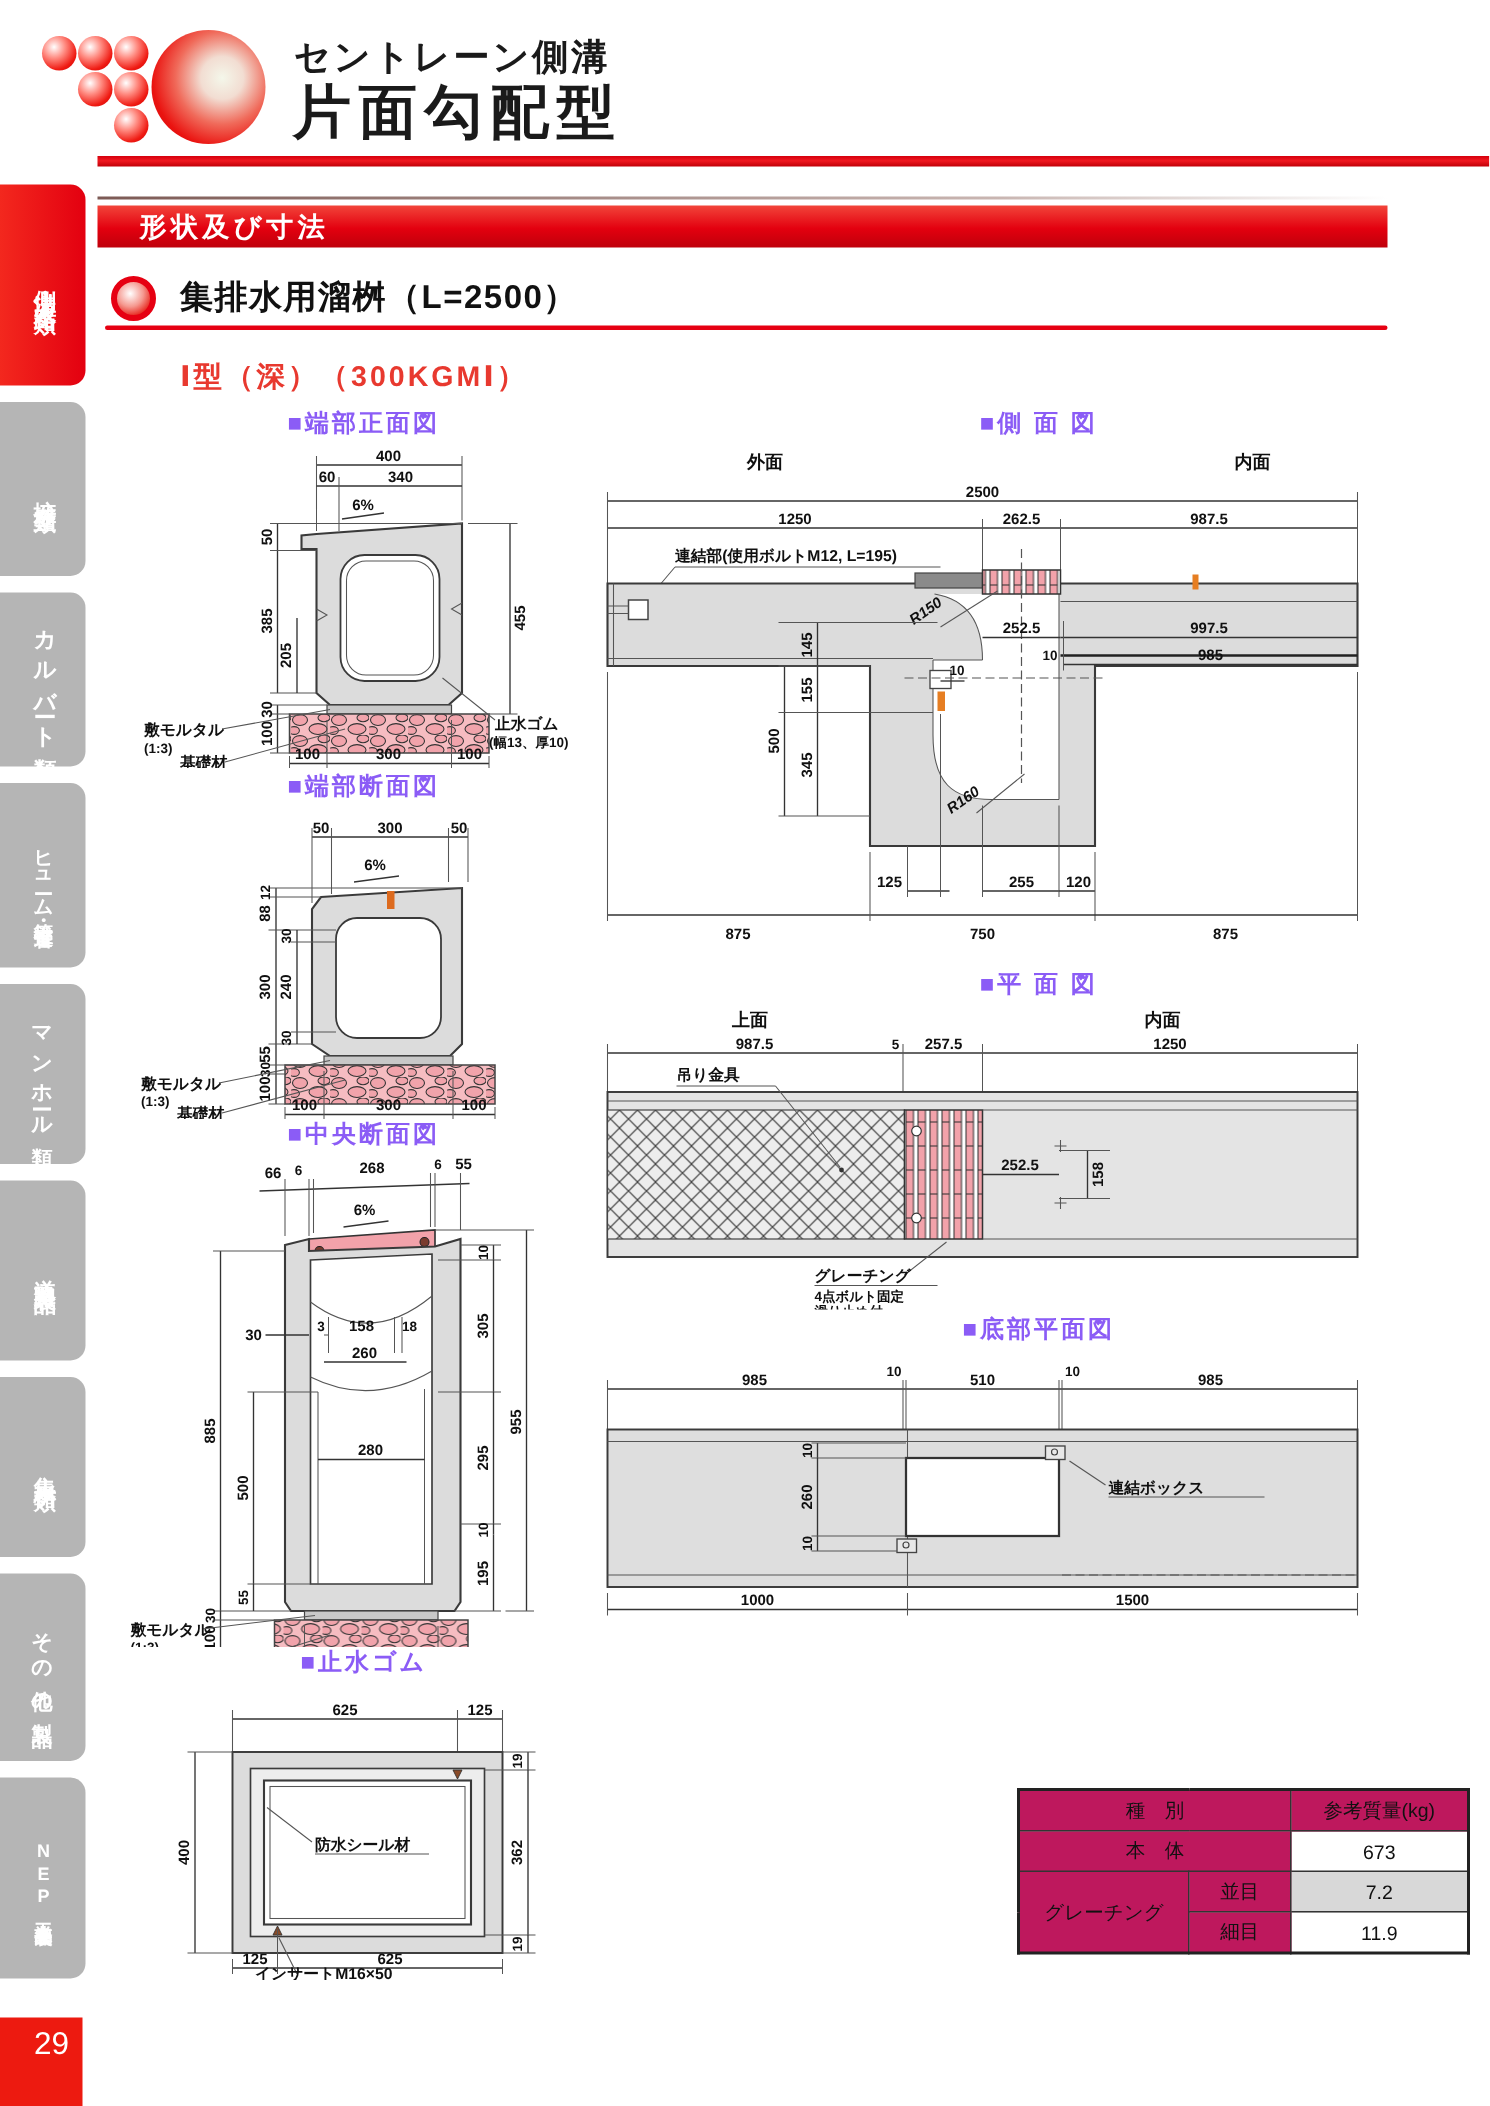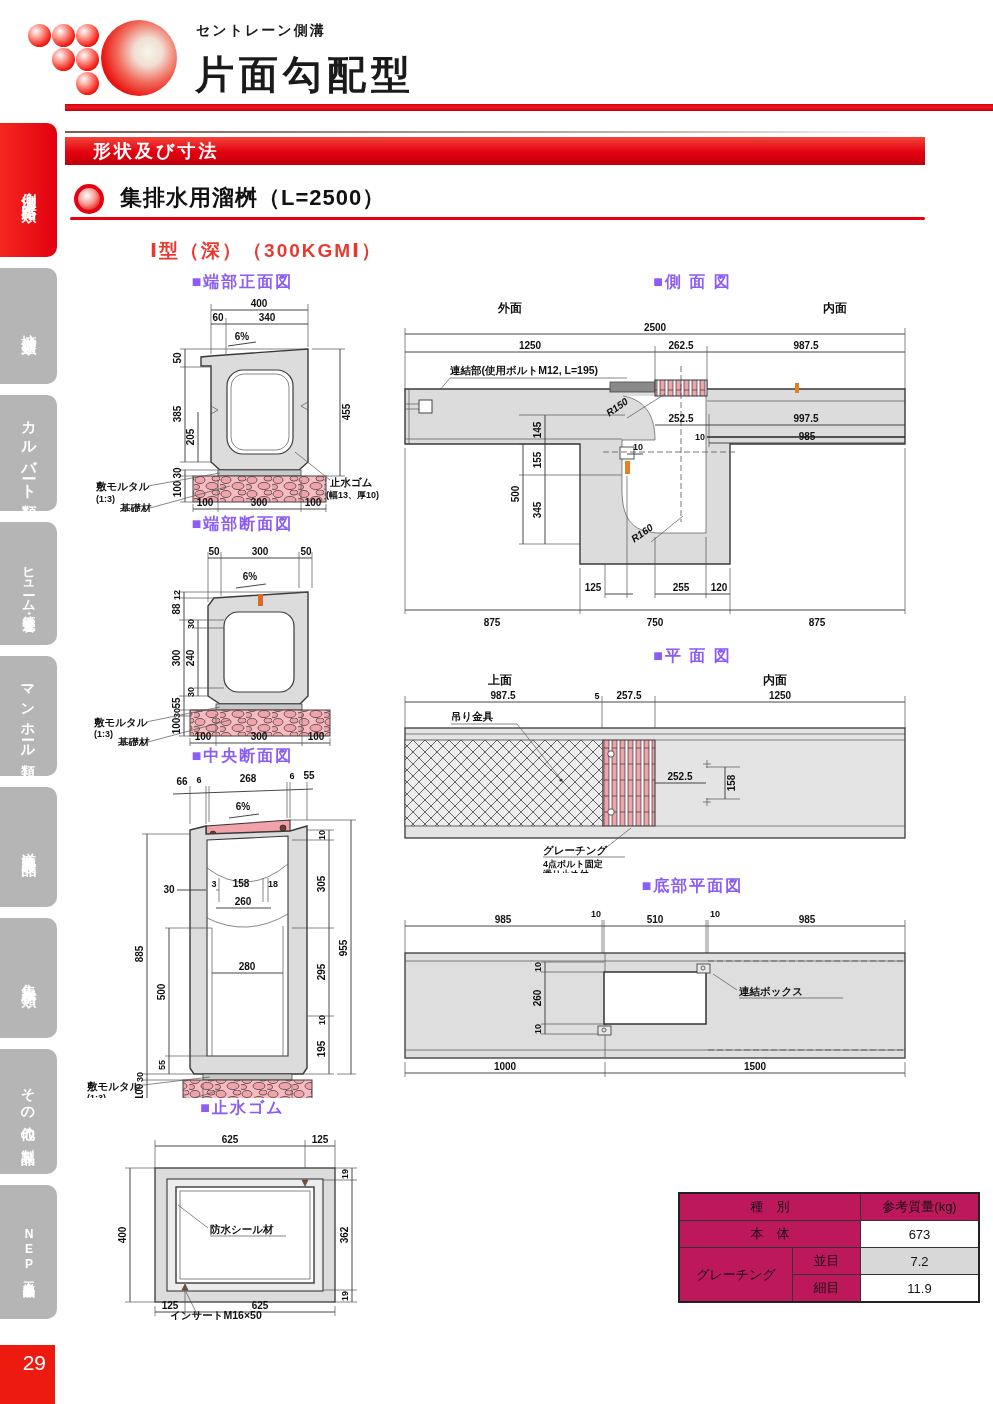--- a/index.html
+++ b/index.html
@@ -1,19 +1,19 @@
 <!DOCTYPE html>
 <html><head>
 <meta charset="utf-8">
 <style>
   html,body{margin:0;padding:0;background:#fff;}
   .page{position:relative;width:993px;height:1404px;background:#fff;overflow:hidden;
         font-family:"Liberation Sans","DejaVu Sans",sans-serif;}
   
-  .brand-small{position:absolute;left:196px;top:22px;font-size:14px;font-weight:bold;color:#1a1a1a;letter-spacing:2px;}
+  .brand-small{position:absolute;left:196px;top:22px;font-size:24px;font-weight:bold;color:#1a1a1a;letter-spacing:2px;}
   .brand-title{position:absolute;left:195px;top:48px;font-size:39px;font-weight:bold;color:#1a1a1a;letter-spacing:5px;}
   .head-bar{position:absolute;left:65px;top:104px;width:928px;height:7px;
             background:linear-gradient(180deg,#d5000c,#f01820 45%,#c00008);}
   
   .dot{position:absolute;width:23px;height:23px;border-radius:50%;
        background:radial-gradient(circle at 35% 32%,#ffffff,#ff8a80 35%,#ef1a12 70%,#c40008);}
   .bigdot{position:absolute;left:101px;top:20px;width:76px;height:76px;border-radius:50%;
           background:radial-gradient(circle at 62% 42%,#f4f7ea 0%,#f2ddd2 22%,#f06a5a 48%,#ea1310 72%,#c70008 100%);}
   
   .sidebar{position:absolute;left:0;top:123px;width:57px;display:flex;flex-direction:column;gap:11px;}
@@ -27,21 +27,21 @@
   
   .banner-topline{position:absolute;left:65px;top:131px;width:860px;height:2px;
                   background:linear-gradient(90deg,#7c5a55,#c9b6b2 70%,#fff);}
   .banner{position:absolute;left:65px;top:137px;width:860px;height:28px;color:#fff;
           background:linear-gradient(180deg,#f2453a 0%,#e3000f 55%,#bf000b 100%);
           font-size:18px;font-weight:bold;line-height:28px;padding-left:28px;box-sizing:border-box;letter-spacing:3px;}
   .sec-ring{position:absolute;left:74px;top:184px;width:22px;height:22px;border-radius:50%;
             border:4px solid #e60012;background:radial-gradient(circle at 40% 35%,#fff,#f5988f 45%,#e62017 80%);}
   .sec-head{position:absolute;left:120px;top:183px;font-size:22px;font-weight:bold;color:#111;letter-spacing:1px;}
   .sec-underline{position:absolute;left:70px;top:217px;width:855px;height:3px;background:#e60012;border-radius:2px;}
-  .type-label{position:absolute;left:120px;top:238px;font-size:19px;font-weight:bold;color:#e8392f;letter-spacing:2px;margin-left:30px;}
+  .type-label{position:absolute;left:120px;top:238px;font-size:19px;font-weight:bold;color:#e8392f;letter-spacing:2px;}
   
   .dblock{position:absolute;}
   .dtitle{text-align:center;font-size:16px;font-weight:bold;color:#8b5cf6;letter-spacing:2px;height:22px;}
   
   svg text{font-family:"Liberation Sans","DejaVu Sans",sans-serif;}
   text.d{font-size:10px;font-weight:bold;fill:#101010;}
   text.d9{font-size:9px;font-weight:bold;fill:#101010;}
   text.jl{font-size:10.5px;font-weight:bold;fill:#101010;}
   text.hd{font-size:12px;font-weight:bold;fill:#101010;}
   .dln{stroke:#333;stroke-width:0.9;fill:none;}

